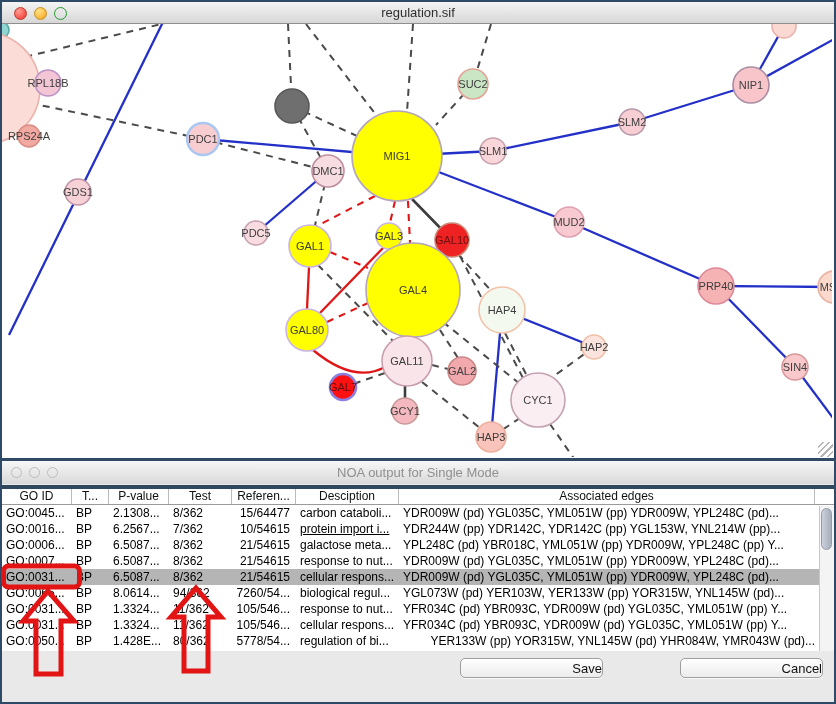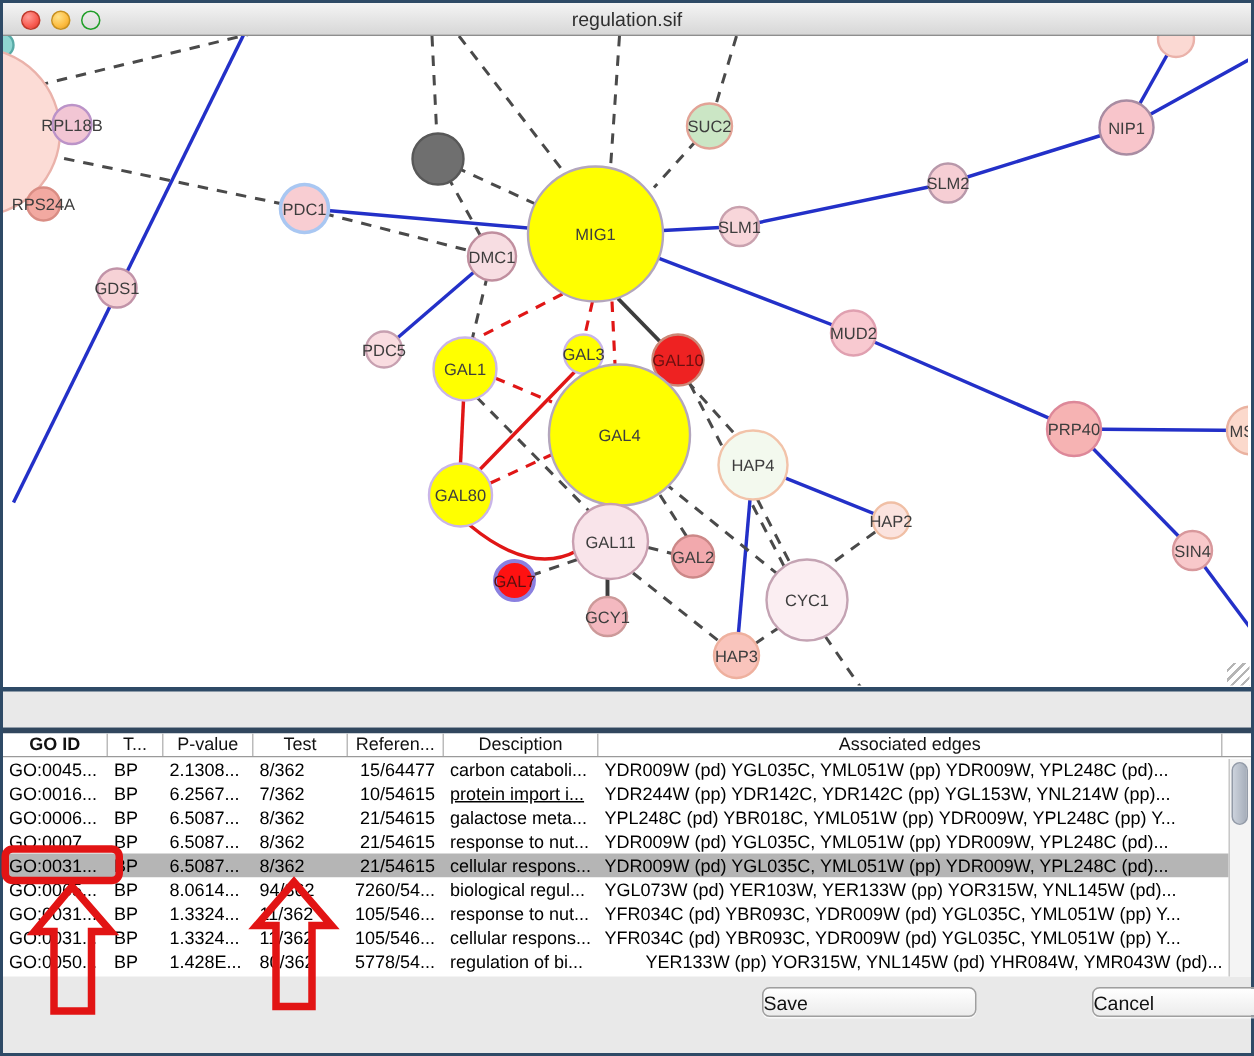--- a/index.html
+++ b/index.html
@@ -35,21 +35,21 @@
   .trow.sel { background:#b5b5b5; }
   .tcell { font-size:12px; line-height:16px; color:#000; white-space:nowrap;
     overflow:hidden; padding-left:4px; flex:none; }
   .tcell.c4 { text-align:right; padding-right:6px; }
   #vscroll { position:absolute; right:0; top:17px; width:15px; height:145px;
     background:#f4f4f4; border-left:1px solid #c8c8c8; }
   #vthumb { position:absolute; left:1px; top:2px; width:11px; height:42px; border-radius:6px;
     background:linear-gradient(90deg,#ccd2dc,#a6aeba); border:1px solid #939ba8; }
   .btn { position:absolute; width:143px; height:20px; border:1px solid #9f9f9f; border-radius:5px;
     background:linear-gradient(#ffffff,#ececec); font-size:13px; color:#111;
-    text-align:left; line-height:19px; box-shadow:0 1px 0 rgba(255,255,255,.7); cursor:default;margin-left:48px; }
+    text-align:right; line-height:19px; box-shadow:0 1px 0 rgba(255,255,255,.7); cursor:default; }
   #saveBtn { left:458px; top:197px; }
   #cancelBtn { left:678px; top:197px; }
   
   #overlay { position:absolute; left:0; top:0; width:836px; height:704px;
     pointer-events:none; z-index:50; }
 </style>
 </head>
 <body>
 
 <div id="win1" class="window">
@@ -172,23 +172,31 @@
         <circle cx="832" cy="263" r="16" fill="#fbd9cc" stroke="#eab2a0" stroke-width="1.6"></circle>
         <text x="832" y="267" text-anchor="middle" font-size="11" fill="#3d3d3d">MSL1</text>
         <circle cx="793" cy="343" r="13" fill="#f8c8ca" stroke="#d8989c" stroke-width="1.6"></circle>
         <text x="793" y="347" text-anchor="middle" font-size="11" fill="#3d3d3d">SIN4</text>
       </svg>
   </div>
   <div id="grip"></div>
 </div>
 
 <div id="win2" class="window">
+  <div class="titlebar">
+    <div class="lights" style="left:9px; top:6px;">
+      <div class="glight"></div>
+      <div class="glight"></div>
+      <div class="glight"></div>
+    </div>
+    <span>NOA output for Single Mode</span>
+  </div>
   <div id="tablearea">
     <div id="thead">
-        <div class="hcell" style="width: 70px; font-weight: bold;">GO ID</div>
+        <div class="hcell" style="width: 70px;">GO ID</div>
         <div class="hcell" style="width: 37px;">T...</div>
         <div class="hcell" style="width: 60px;">P-value</div>
         <div class="hcell" style="width: 63px;">Test</div>
         <div class="hcell" style="width: 64px;">Referen...</div>
         <div class="hcell" style="width: 103px;">Desciption</div>
         <div class="hcell" style="width: 416px;">Associated edges</div>
       </div>
     <div id="tbody">
         <div class="trow">
           <div class="tcell c0" style="width: 70px;">GO:0045...</div>

